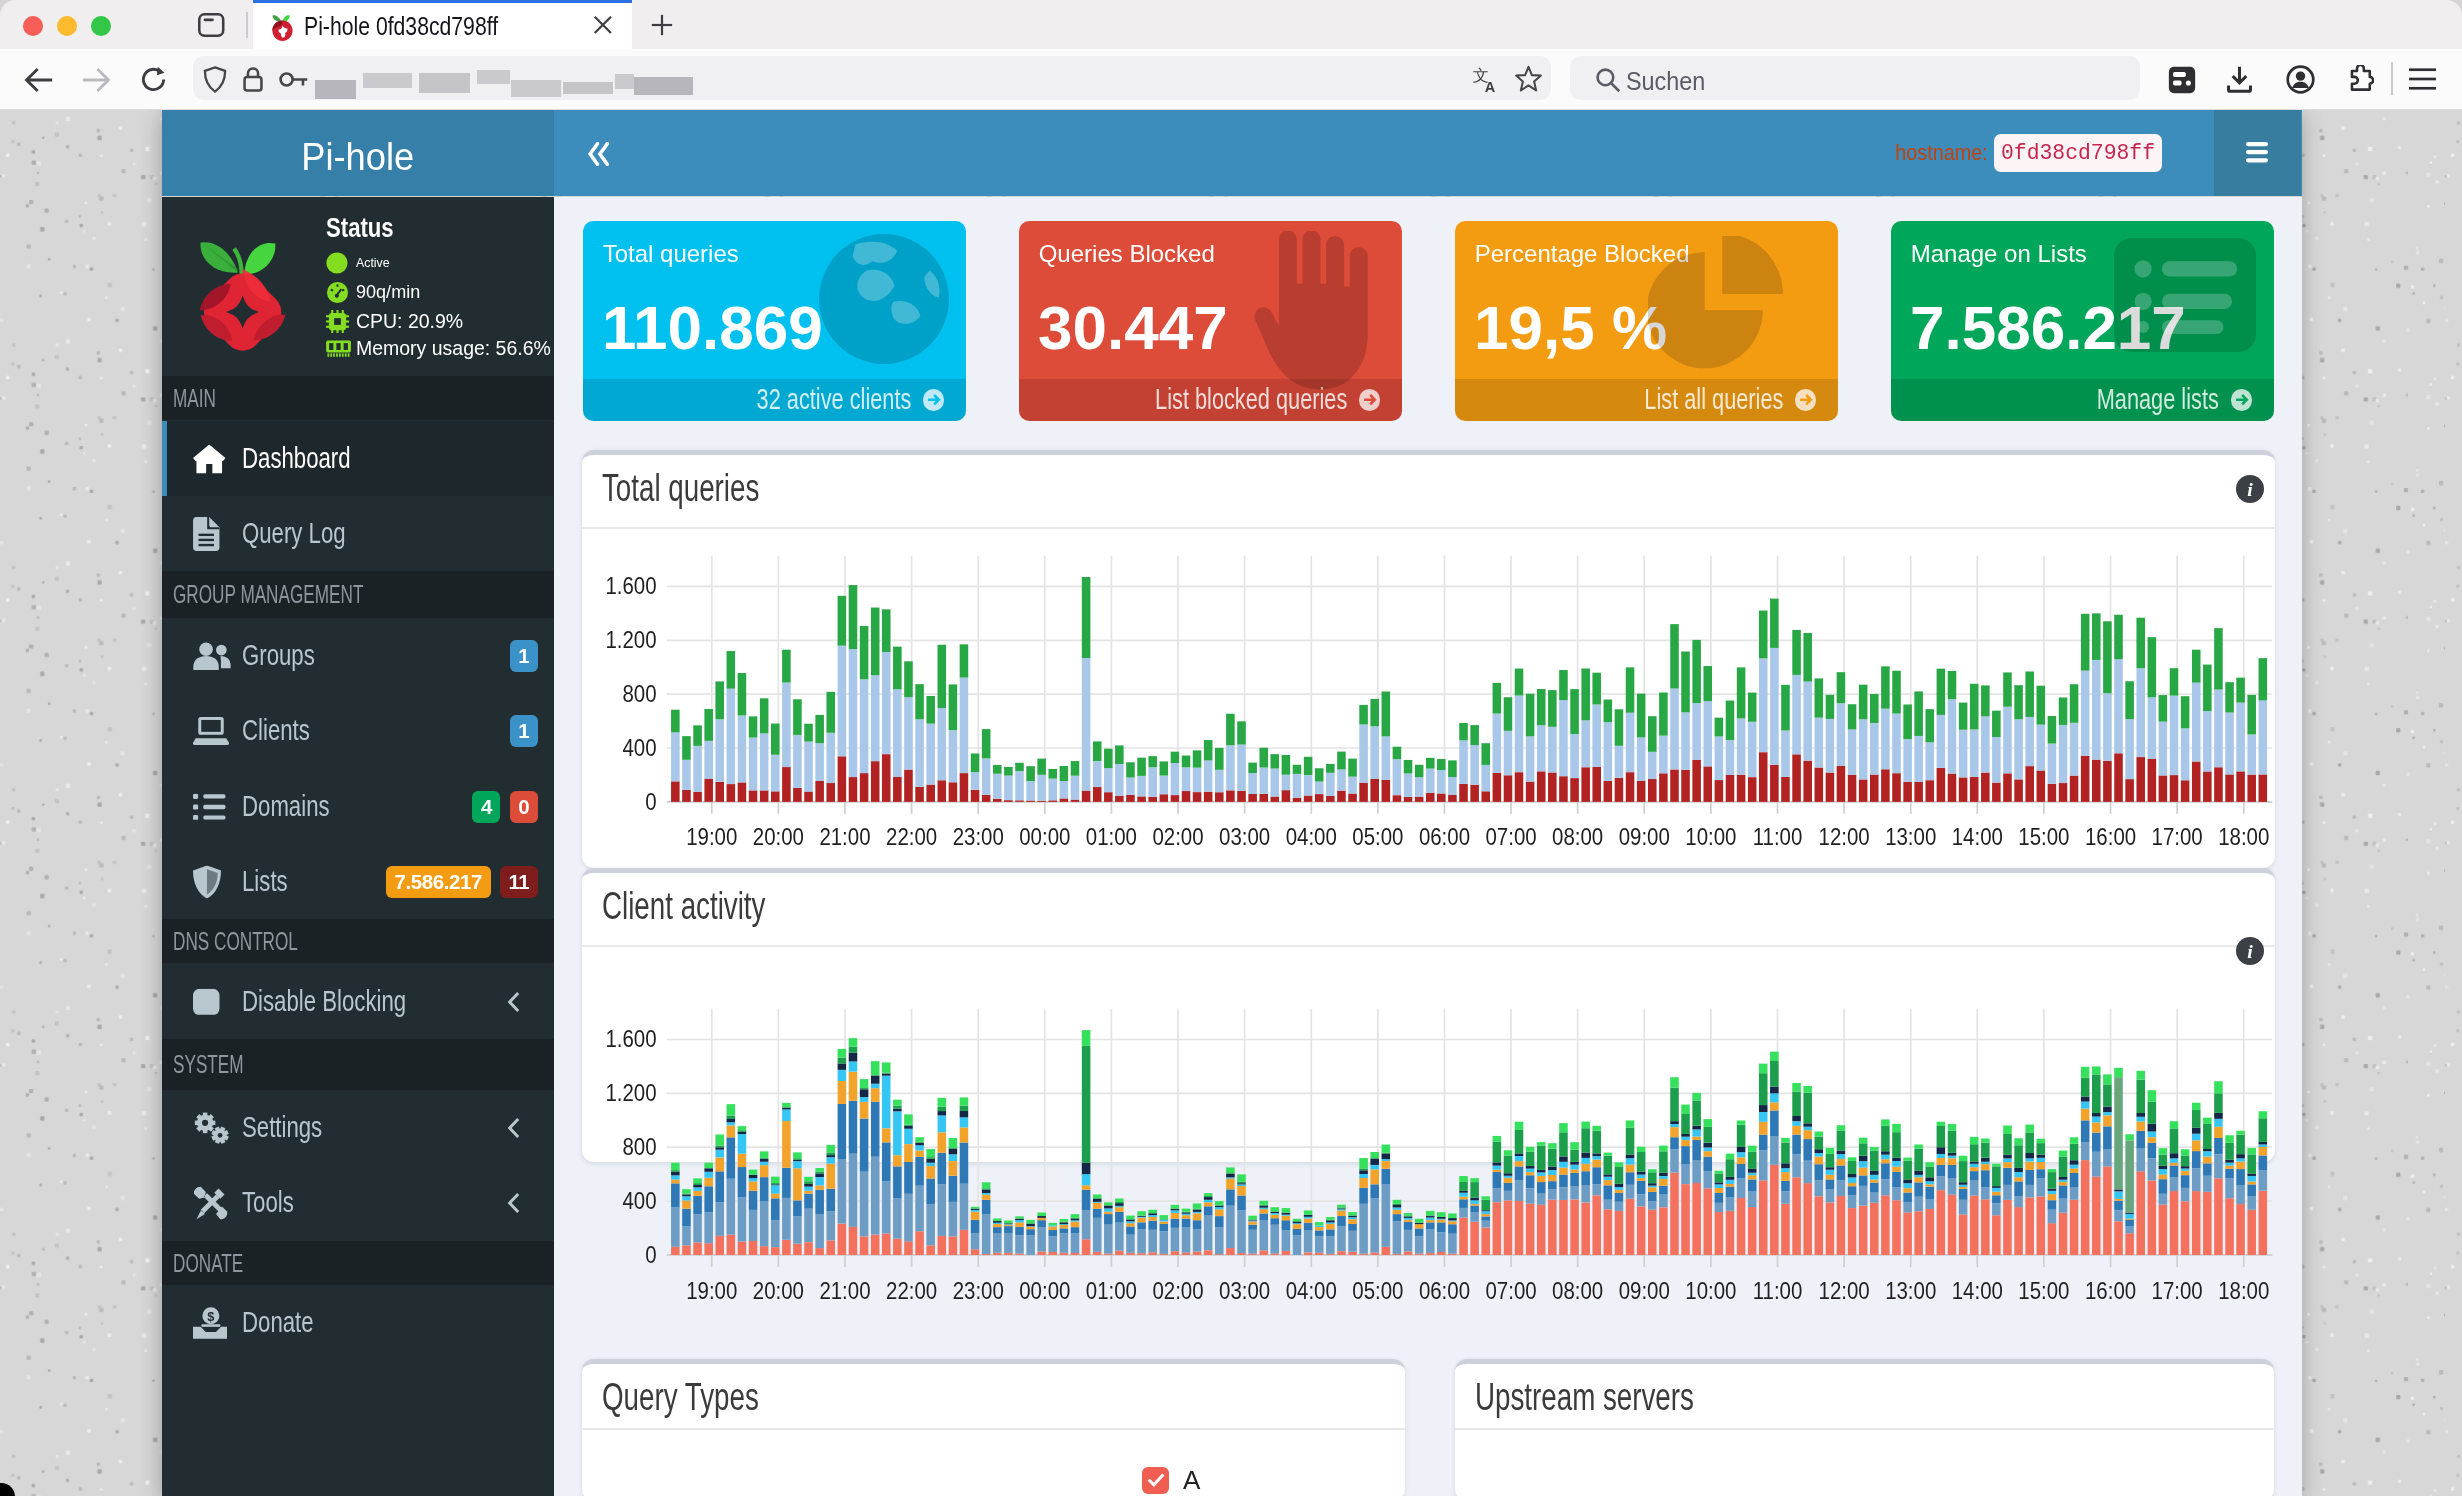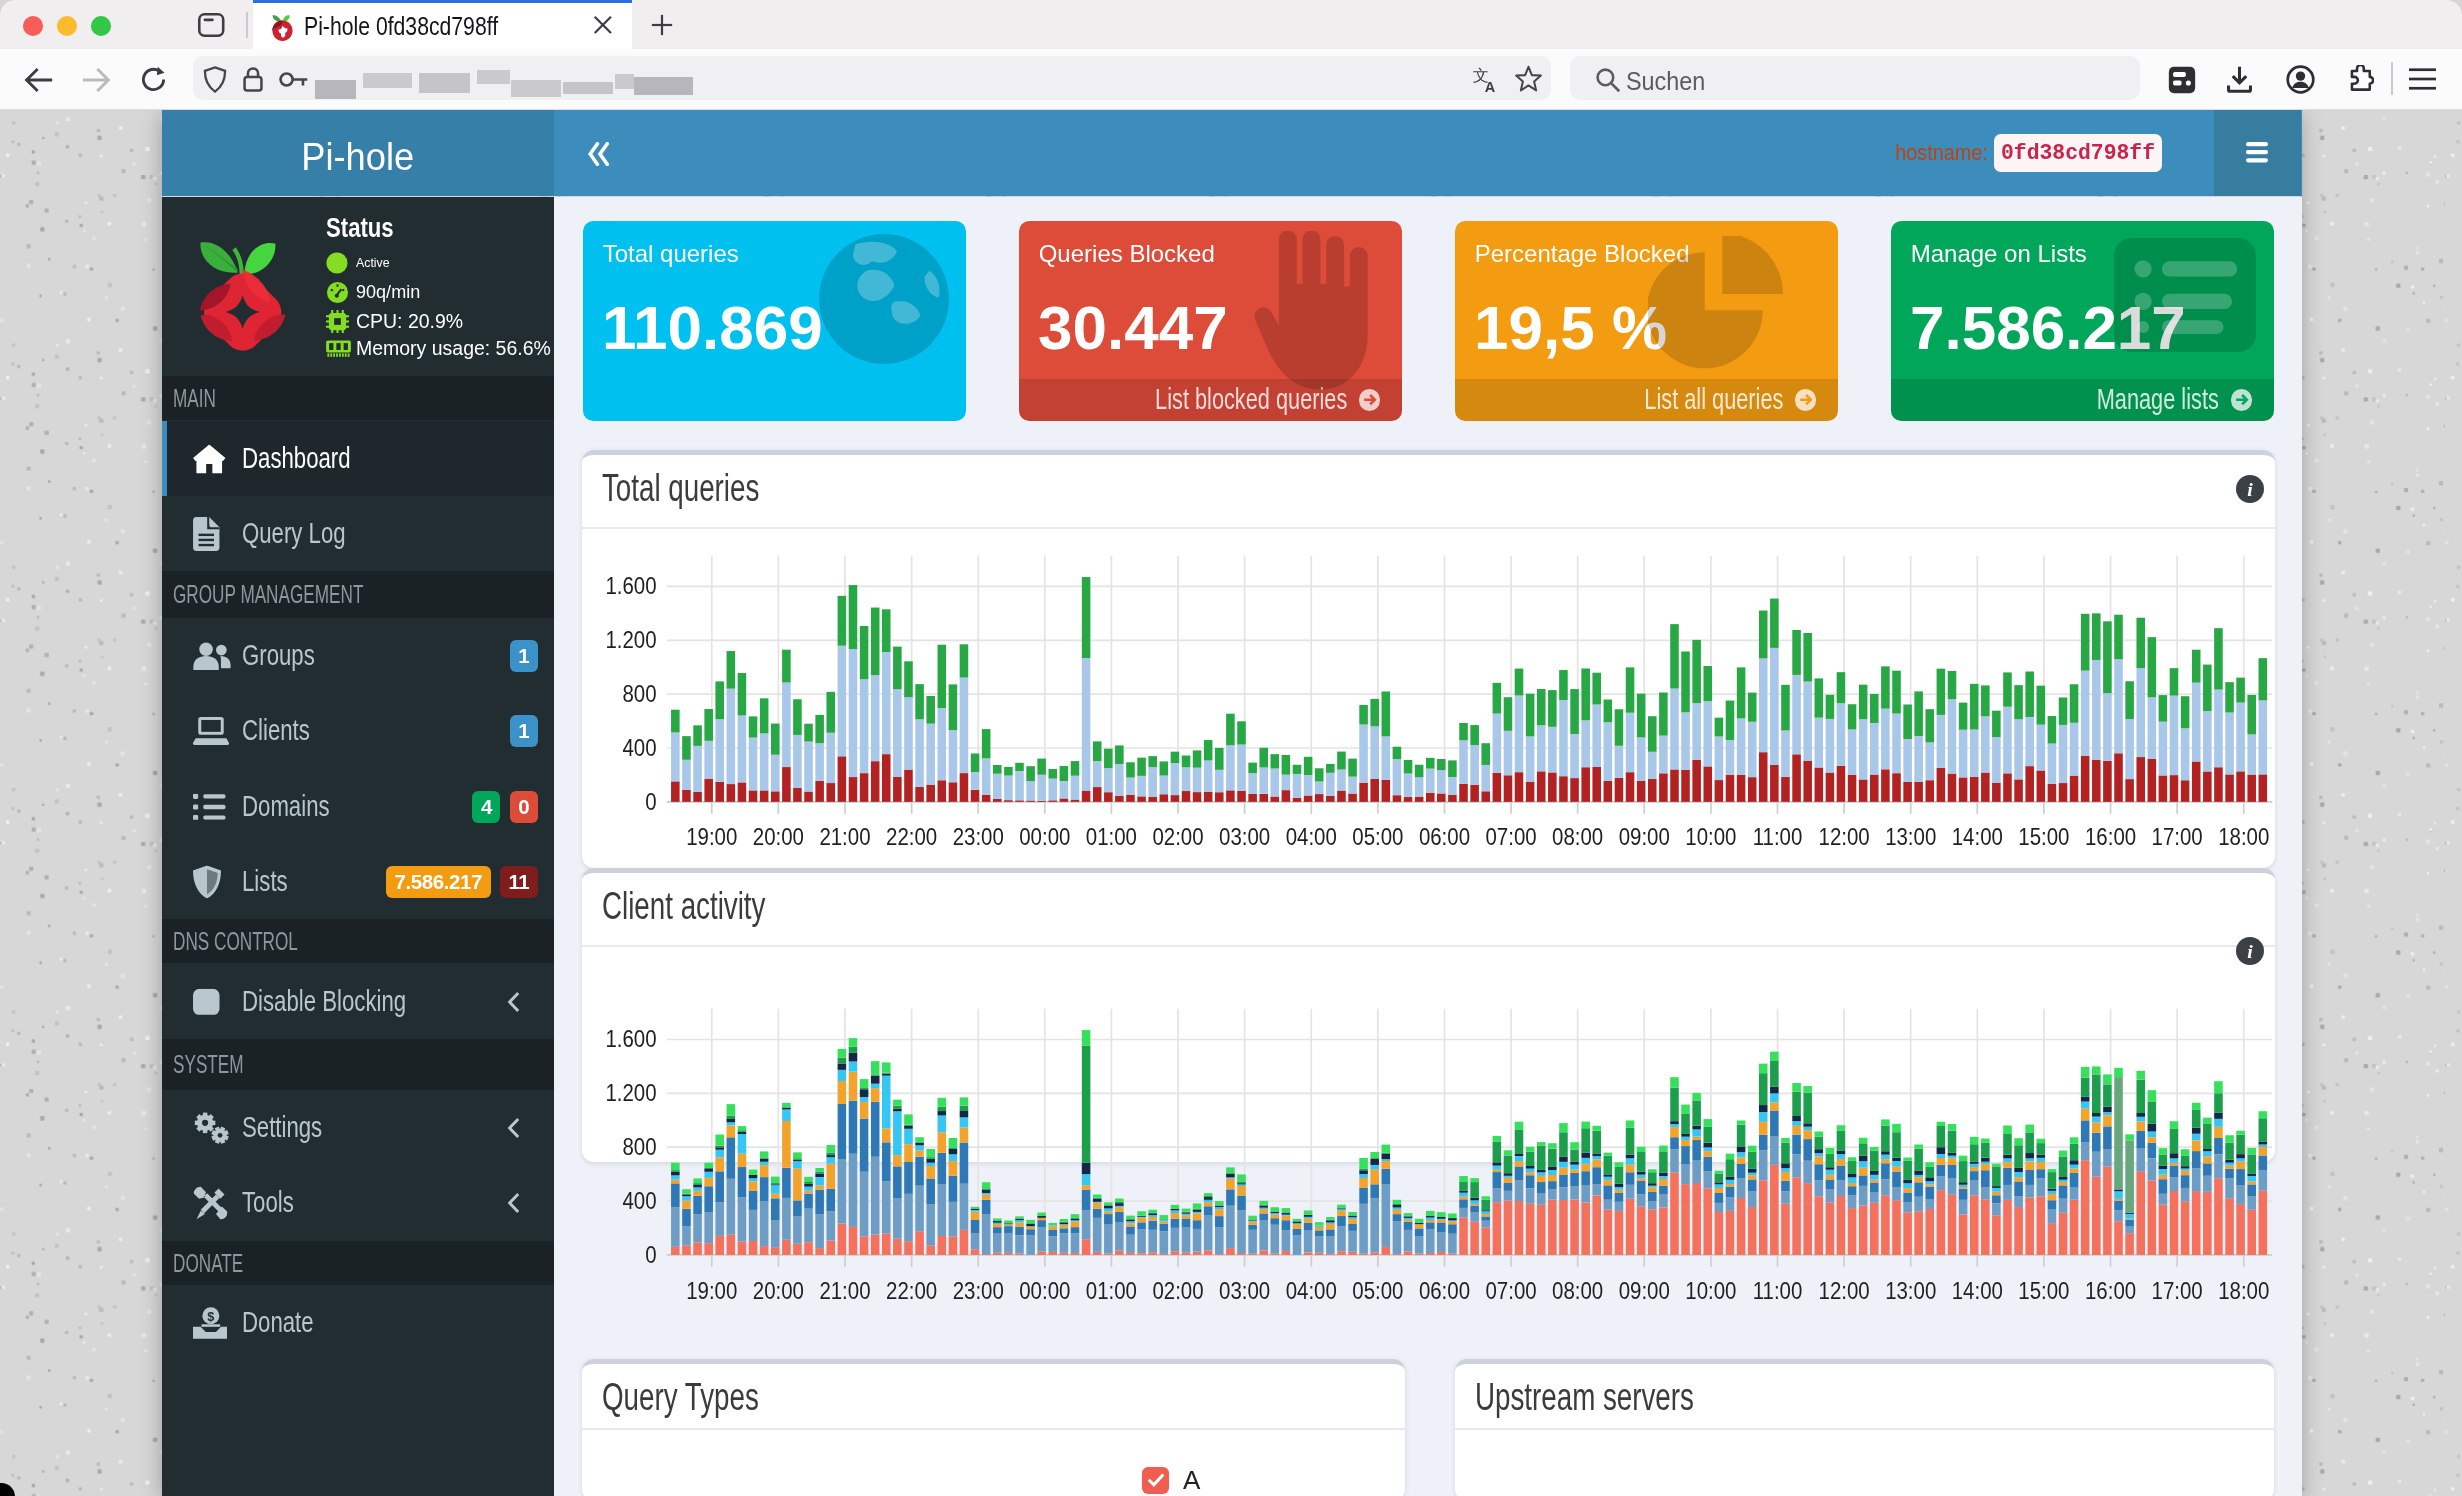--- a/index.html
+++ b/index.html
@@ -17,21 +17,21 @@
 #appshadow{position:absolute;left:162px;top:109px;width:2139px;height:1387px;box-shadow:0 5.1px 20.5px rgba(0,0,0,.28)}
 #nav-logo{position:absolute;left:162px;top:109px;width:392px;height:87px;background:#367fa9}
 #nav-main{position:absolute;left:554px;top:109px;width:1748px;height:87px;background:#3c8dbc}
 #nav-toggle{position:absolute;left:2214px;top:109px;width:87px;height:87px;background:#377d9f}
 #logo-text{position:absolute;left:162px;top:109px;width:392px;height:95px;display:flex;align-items:center;justify-content:center;color:#fff;font-size:39px;font-weight:300}
 #logo-text span{transform:scaleX(.93)}
 #sidebar{position:absolute;left:162px;top:197px;width:392px;height:1300px;background:#222d32}
 #content{position:absolute;left:554px;top:197px;width:1748px;height:1300px;background:#eef1f7}
 #hostlabel{position:absolute;right:474px;top:109px;height:87px;display:flex;align-items:center;font-size:22px;color:#c2410c}
 #hostlabel span{transform:scaleX(.9);transform-origin:right center}
-#hostchip{position:absolute;left:1994px;top:134px;width:168px;height:38px;background:#fdf5f5;border-radius:6.8px;display:flex;align-items:center;justify-content:center;font-family:"Liberation Mono",monospace;font-size:21.4px;color:#c7254e;font-weight:bold}
+#hostchip{position:absolute;left:1994px;top:134px;width:168px;height:38px;background:#fdf5f5;border-radius:6.8px;display:flex;align-items:center;justify-content:center;font-family:"Liberation Mono",monospace;font-size:21.4px;color:#c7254e;font-weight:normal}
 .sb-head{position:absolute;left:162px;width:392px;background:#1a2226;color:#8e979d;font-size:26px;display:flex;align-items:center;padding-left:11px}
 .sb-head span{transform:scaleX(.66);transform-origin:left center}
 .sb-item{position:absolute;left:162px;width:392px;height:75px;color:#b8c7ce;font-size:30px}
 .sb-item .lbl{position:absolute;left:80px;top:50%;transform:translateY(-52%) scaleX(.74);transform-origin:left center;white-space:nowrap}
 .sb-item svg{position:absolute;left:31px;top:50%;transform:translateY(-50%)}
 .sb-item svg.chev{left:auto;right:34px}
 .sb-badges{position:absolute;right:16.2px;top:50%;transform:translateY(-50%);display:flex;gap:9.4px}
 .badge{height:32px;border-radius:6px;color:#fff;font-size:20.5px;font-weight:bold;display:flex;align-items:center;justify-content:center;padding:0 8.5px;letter-spacing:-0.4px}
 .chev{position:absolute;right:34px;top:50%;transform:translateY(-50%)}
 .card{position:absolute;top:221px;width:383px;height:200px;border-radius:10.3px;color:#fff;overflow:hidden}
@@ -376,20 +376,28 @@
       <circle cx="21" cy="10" r="10" fill="#b8c7ce"></circle>
       <text x="21" y="16" font-size="15" font-weight="bold" fill="#222d32" text-anchor="middle">$</text>
       <path d="M0 23 L9 23 L15 29 L27 29 L33 23 L40 23 L40 37 L0 37 Z" fill="#b8c7ce"></path>
       <rect x="10" y="20" width="22" height="3" fill="#b8c7ce"></rect>
     </svg>
     <span class="lbl">Donate</span>
   </div>
 <div class="card" style="left:583px;background:#00c0ef">
     <div class="ttl">Total queries</div>
     <div class="num">110.869</div>
+    <div class="ft">
+      <div class="ftx">32 active clients</div>
+      <div class="arr">
+        <svg width="21.4" height="21.4" viewBox="0 0 25 25" style="position:absolute;left:0;top:0">
+          <path d="M6 12.5 L18 12.5 M13 7 L18.5 12.5 L13 18" stroke="#00c0ef" stroke-width="3" fill="none"></path>
+        </svg>
+      </div>
+    </div>
   </div>
 <div class="card" style="left:1019px;background:#dd4b39">
     <div class="ttl">Queries Blocked</div>
     <div class="num">30.447</div>
     <div class="ft">
       <div class="ftx">List blocked queries</div>
       <div class="arr">
         <svg width="21.4" height="21.4" viewBox="0 0 25 25" style="position:absolute;left:0;top:0">
           <path d="M6 12.5 L18 12.5 M13 7 L18.5 12.5 L13 18" stroke="#dd4b39" stroke-width="3" fill="none"></path>
         </svg>

